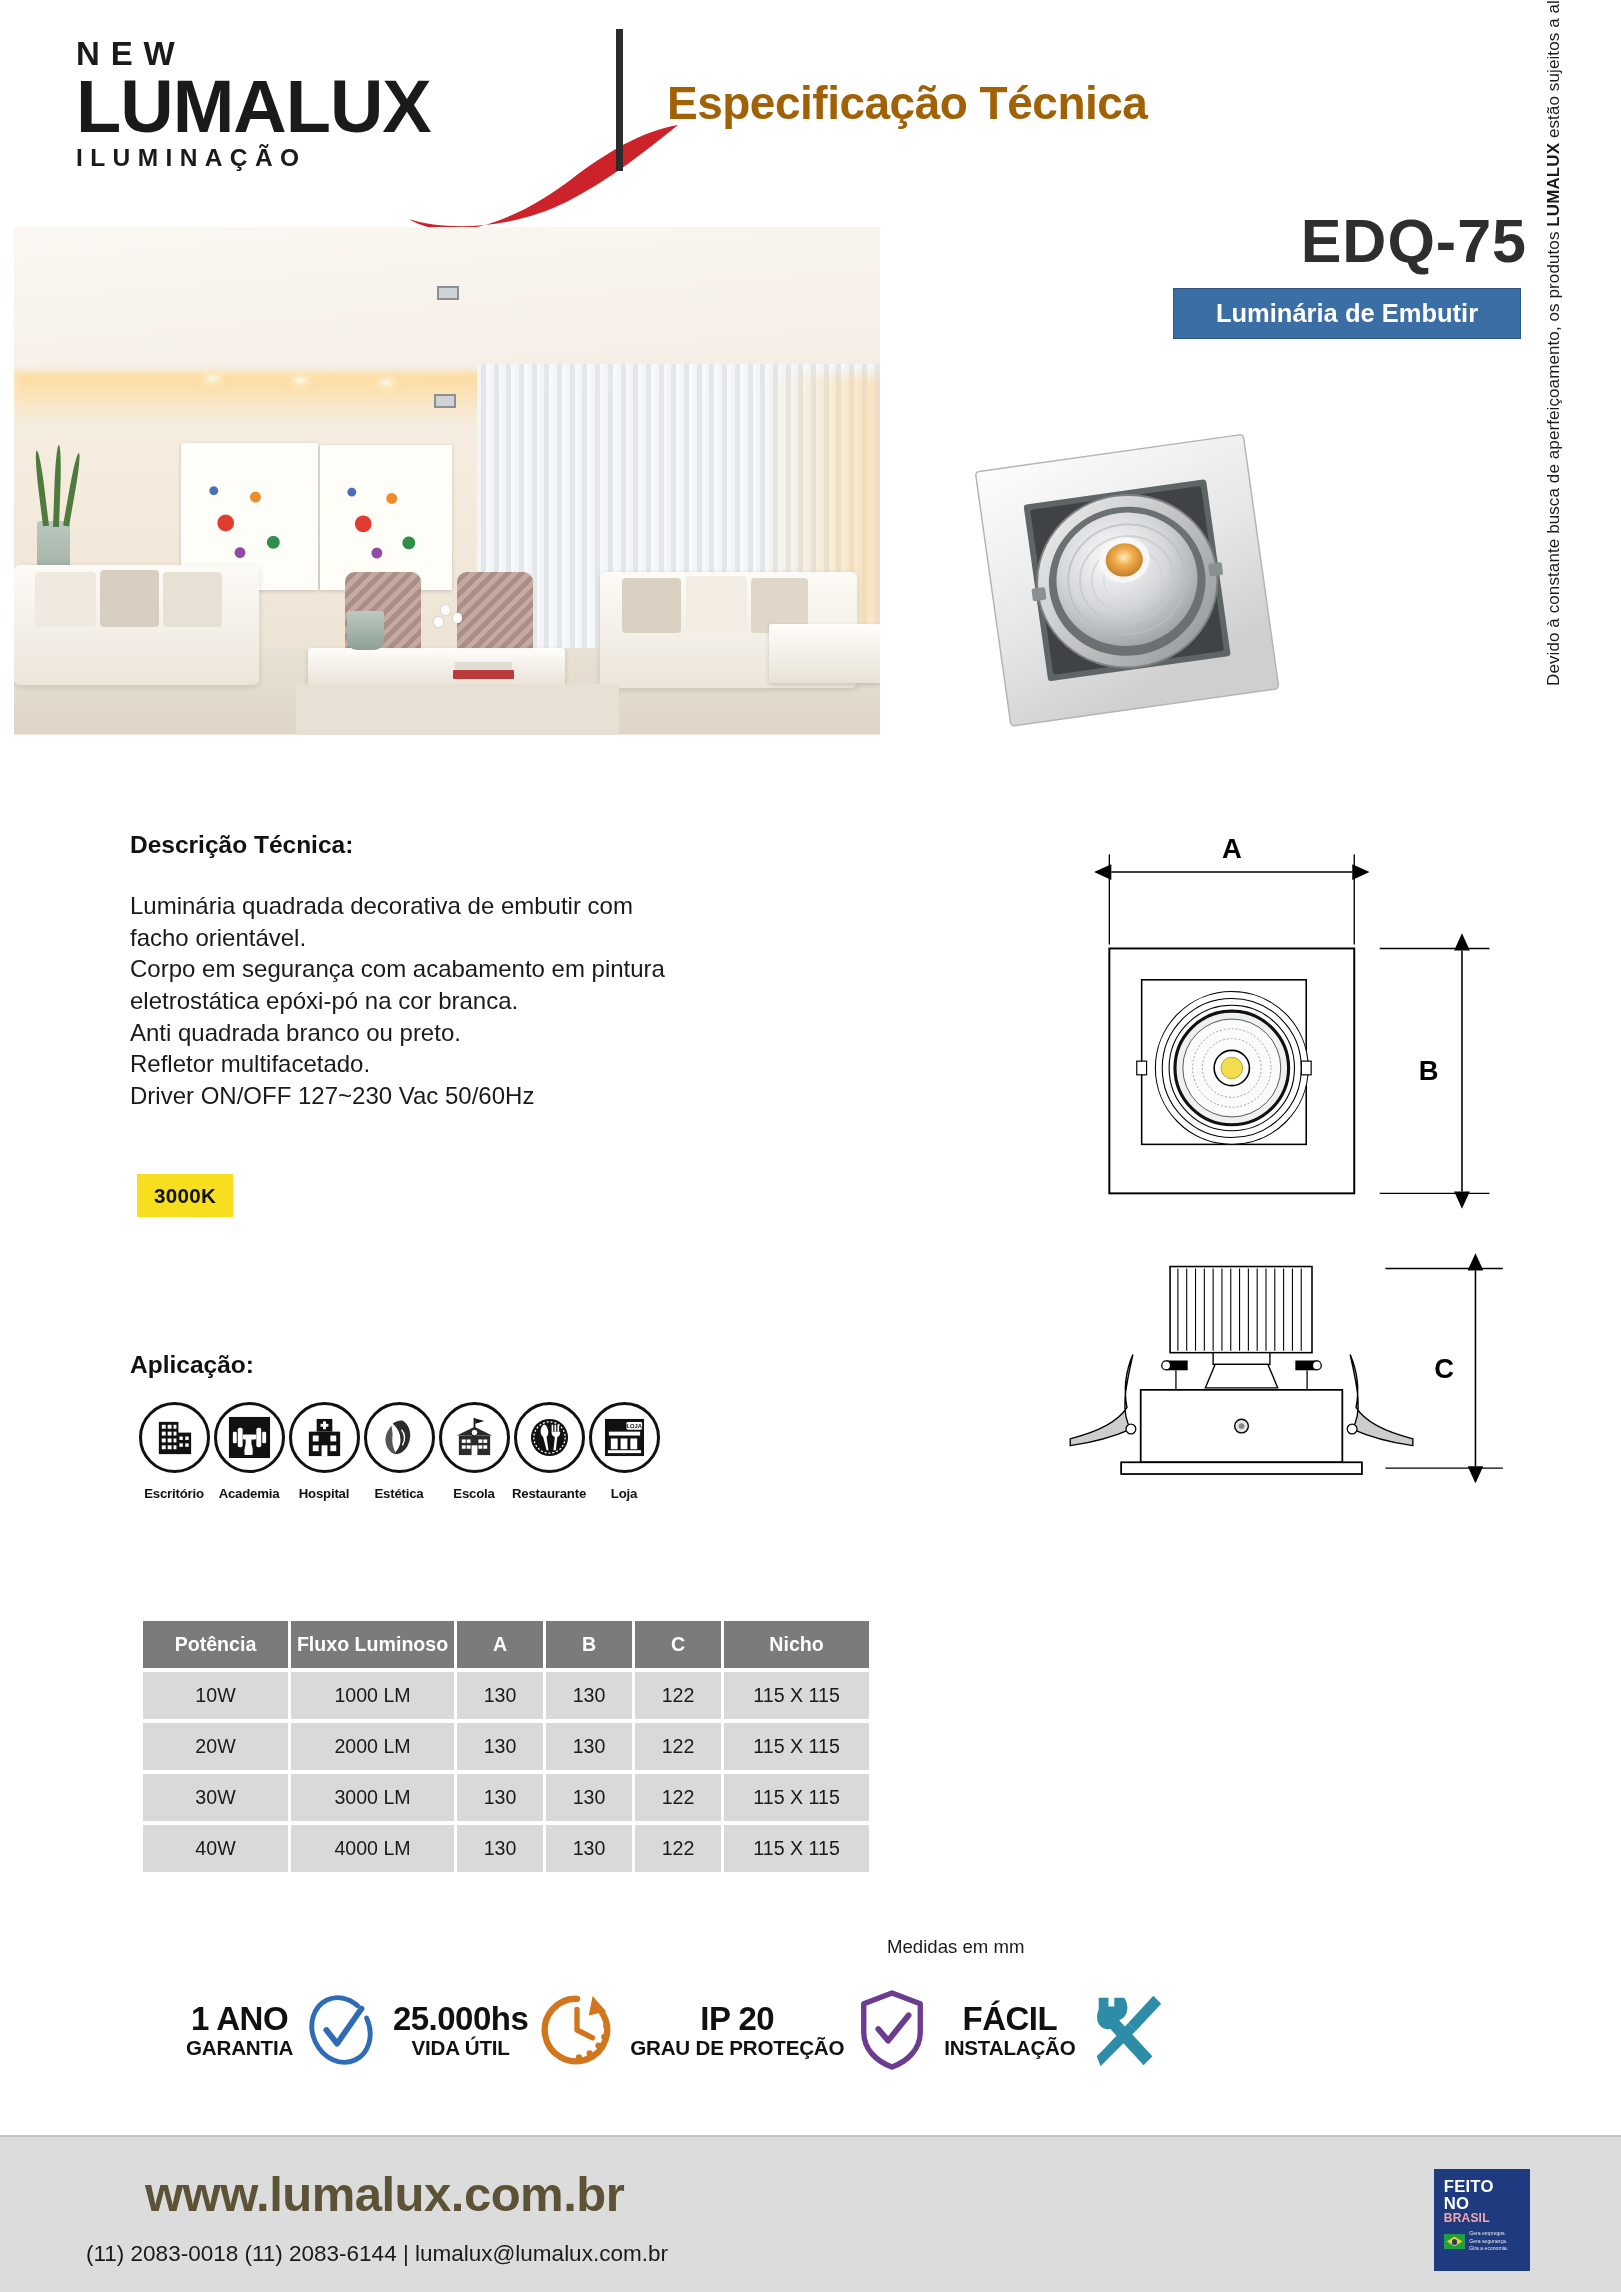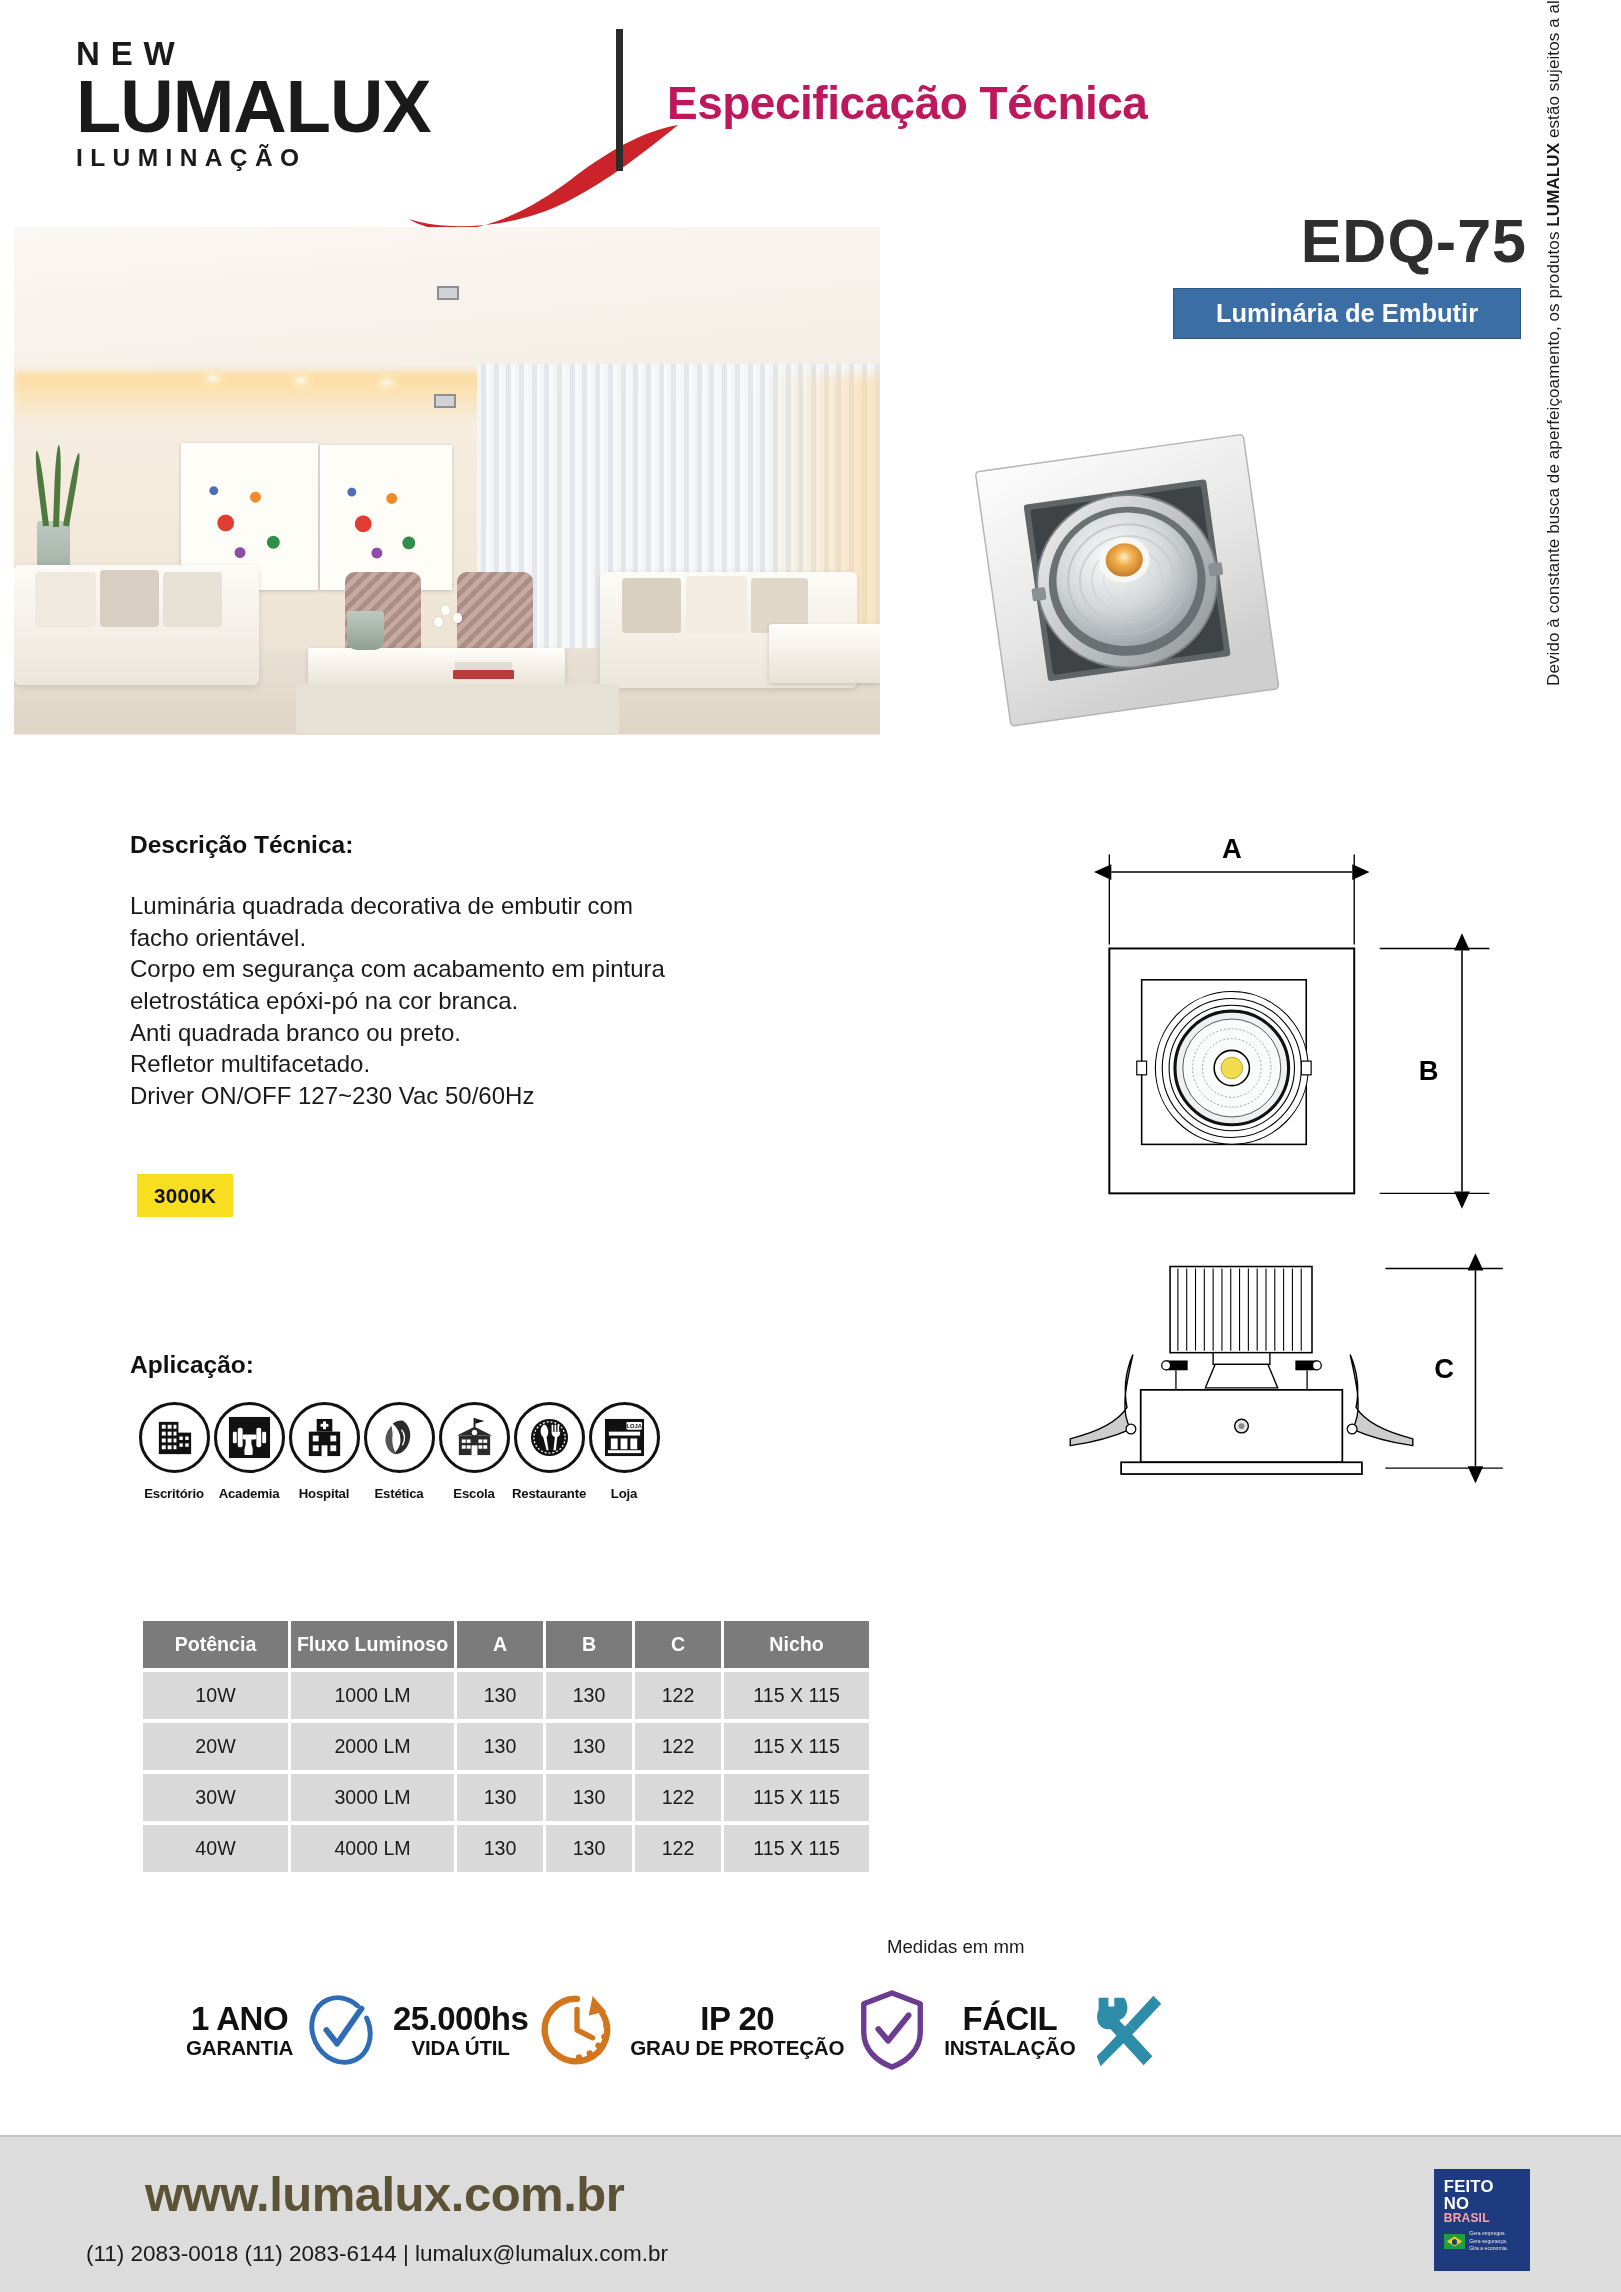--- a/index.html
+++ b/index.html
@@ -25,21 +25,21 @@
   .logo-sub {
     font-size:24.5px; font-weight:bold; letter-spacing:7.4px; color:#1a1a1a;
     line-height:1; margin-top:3.9px;
   }
   .logo-swoosh { position:absolute; left:323px; top:86px; width:284px; height:108px; }
   .header-divider {
     position:absolute; left:616px; top:29px; width:6.9px; height:142px; background:#2b2b2b;
   }
   .header-title {
     position:absolute; left:667px; top:76px;
-    font-size:46px; font-weight:bold; color:#be185d; letter-spacing:-0.5px;
+    font-size:46px; font-weight:bold; color:#a16207; letter-spacing:-0.5px;
   }
 
   
   .product-code {
     position:absolute; right:94px; top:206px;
     font-size:61px; font-weight:bold; color:#2e2e2e; letter-spacing:1px;
     text-align:right; width:490px;
   }
   .product-type {
     position:absolute; left:1173px; top:288px;

